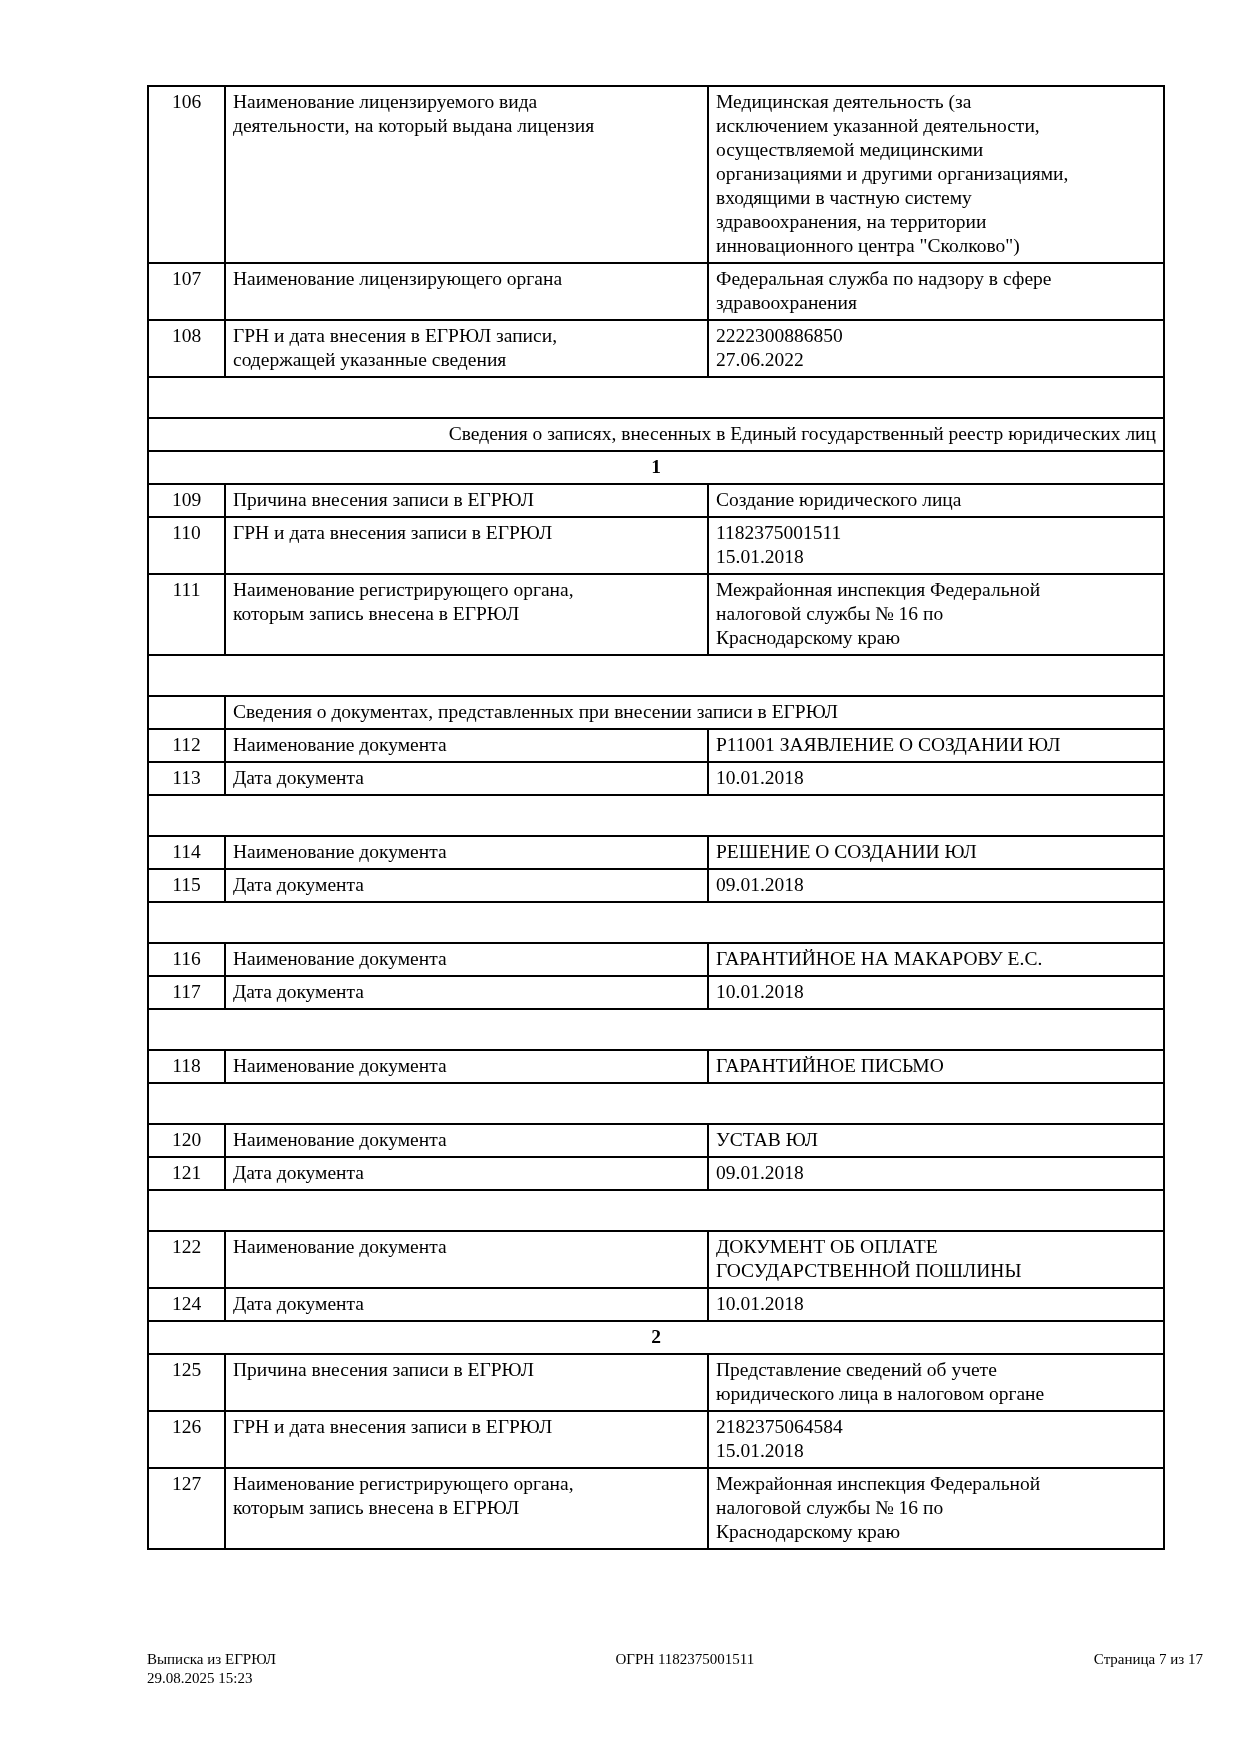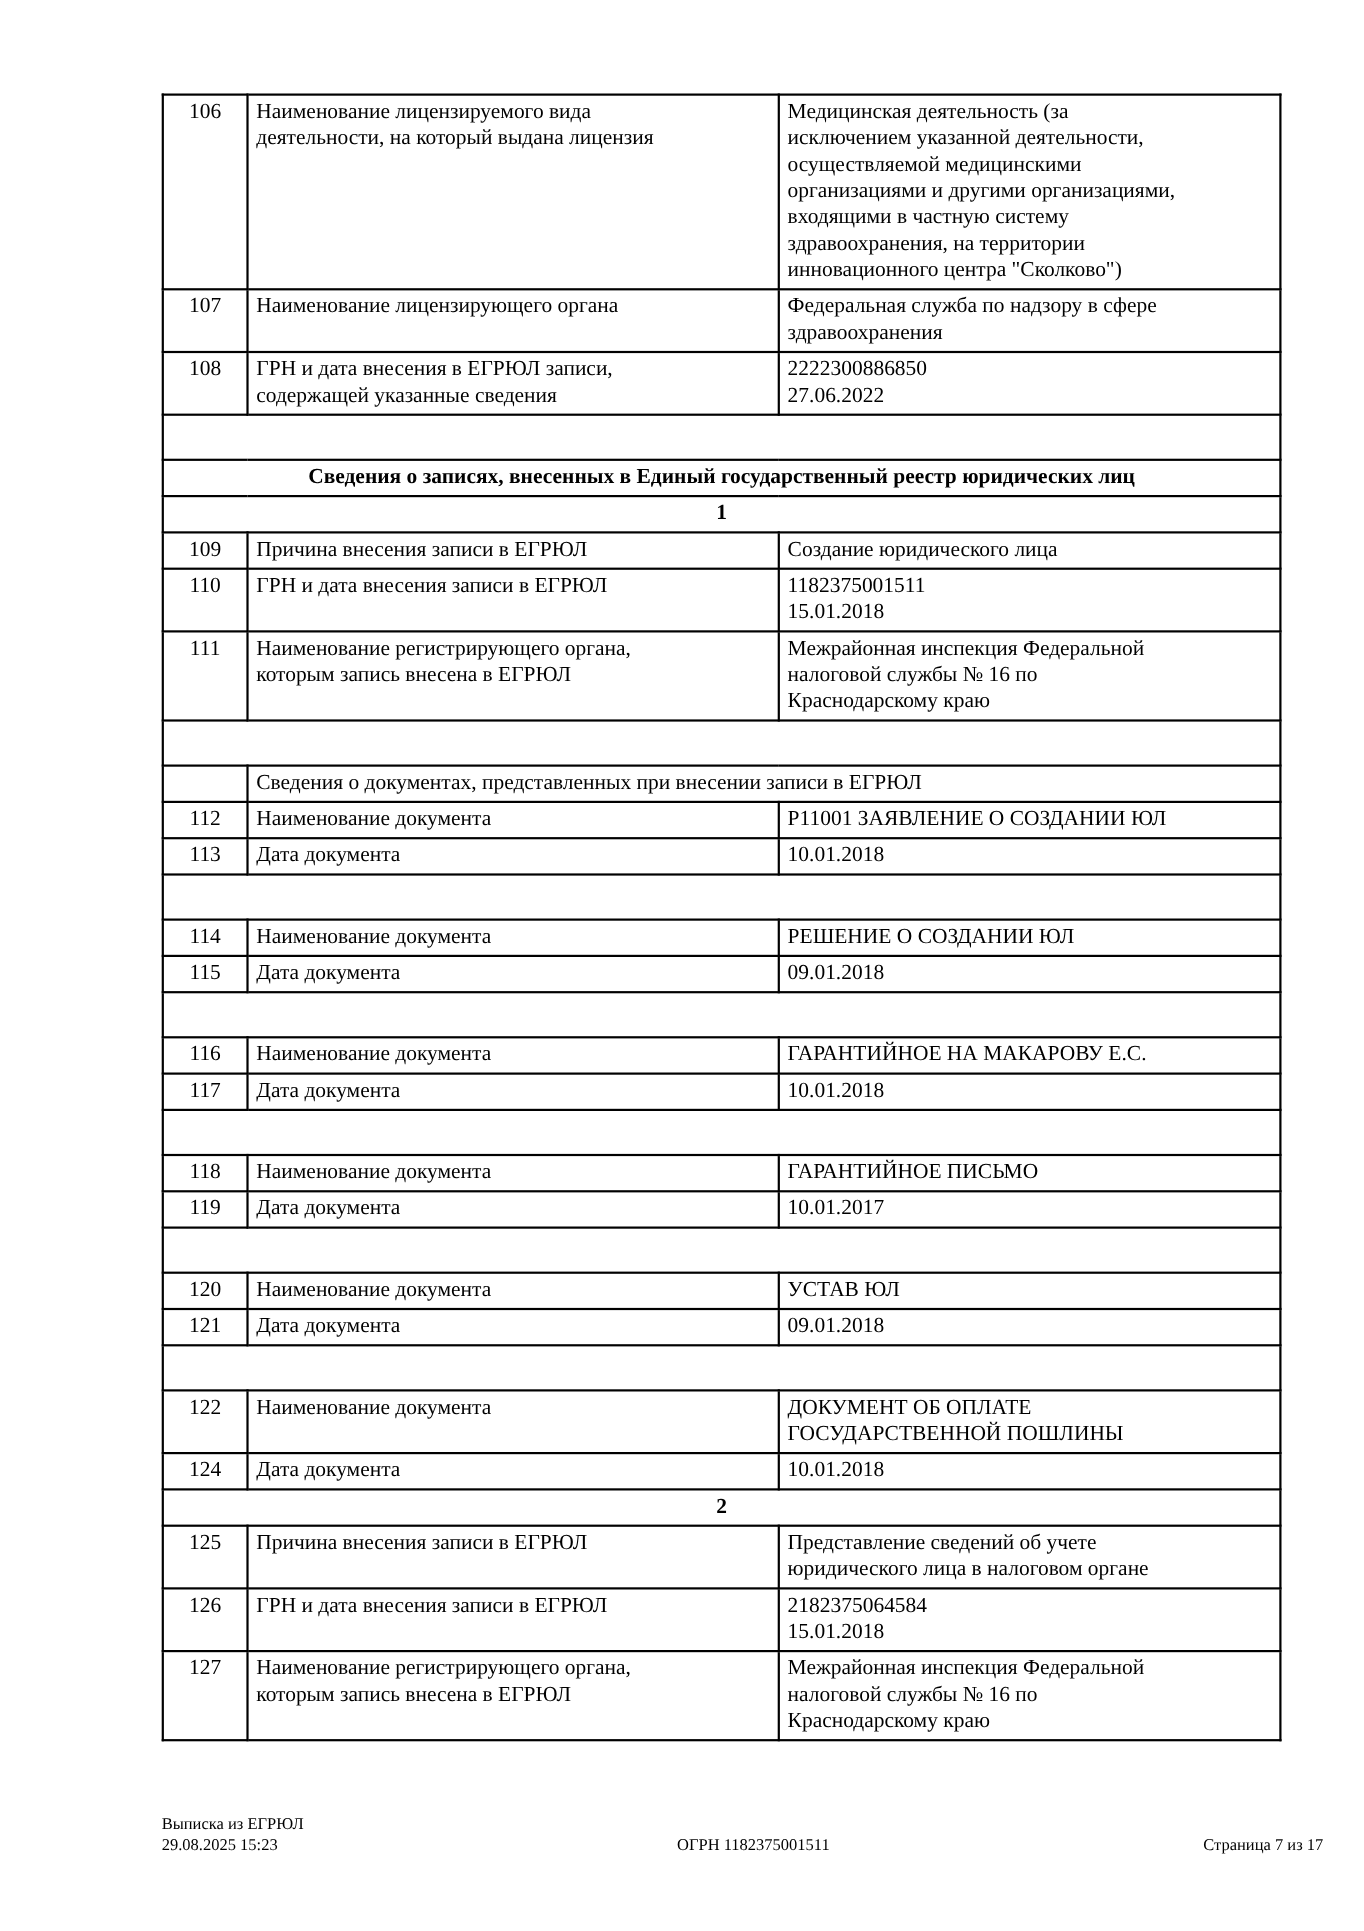--- a/index.html
+++ b/index.html
@@ -33,35 +33,34 @@
   td.num {
     text-align: center;
     padding-left: 2px;
     padding-right: 2px;
   }
   td.sep {
     height: 32px;
     padding: 0;
   }
   td.section {
-    font-weight: bold;
-    text-align: center;
+    font-weight: normal;
+    text-align: right;
   }
   td.group {
     font-weight: bold;
     text-align: center;
   }
   .footer {
     position: absolute;
     left: 112px;
     right: 72px;
     top: 1650px;
     display: flex;
     justify-content: space-between;
-    align-items: flex-end;
     font-size: 15px;
     line-height: 19px;
   }
   .footer .fl div { white-space: nowrap; }
 </style>
 </head>
 <body>
 
 <div class="page">
 
@@ -170,25 +169,20 @@
         </tr>
         <tr>
           <td class="sep" colspan="3"></td>
         </tr>
         <tr>
           <td class="num">118</td>
           <td>Наименование документа</td>
           <td>ГАРАНТИЙНОЕ ПИСЬМО</td>
         </tr>
         <tr>
-          <td class="num">119</td>
-          <td>Дата документа</td>
-          <td>10.01.2017</td>
-        </tr>
-        <tr>
           <td class="sep" colspan="3"></td>
         </tr>
         <tr>
           <td class="num">120</td>
           <td>Наименование документа</td>
           <td>УСТАВ ЮЛ</td>
         </tr>
         <tr>
           <td class="num">121</td>
           <td>Дата документа</td>

